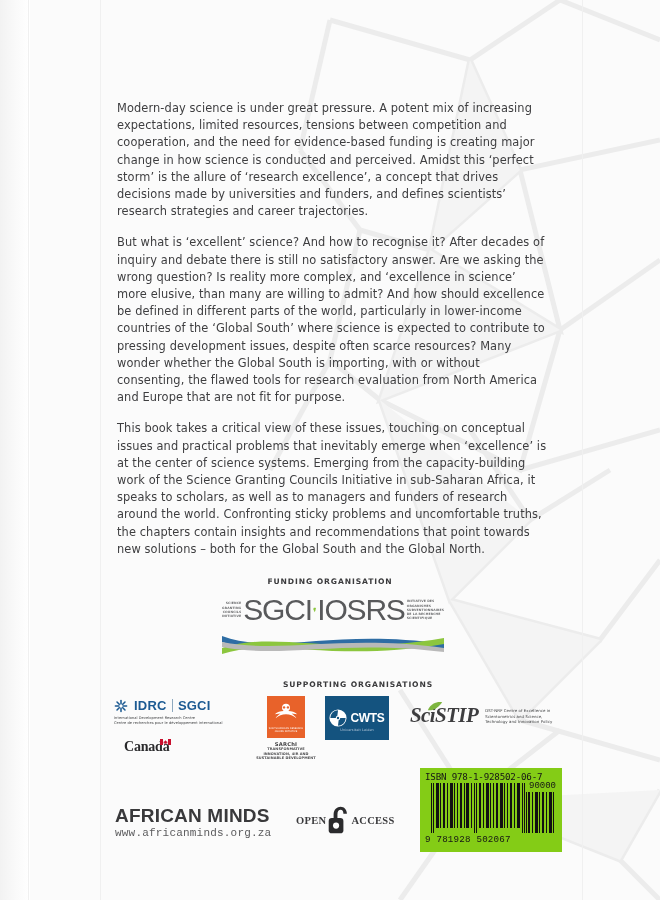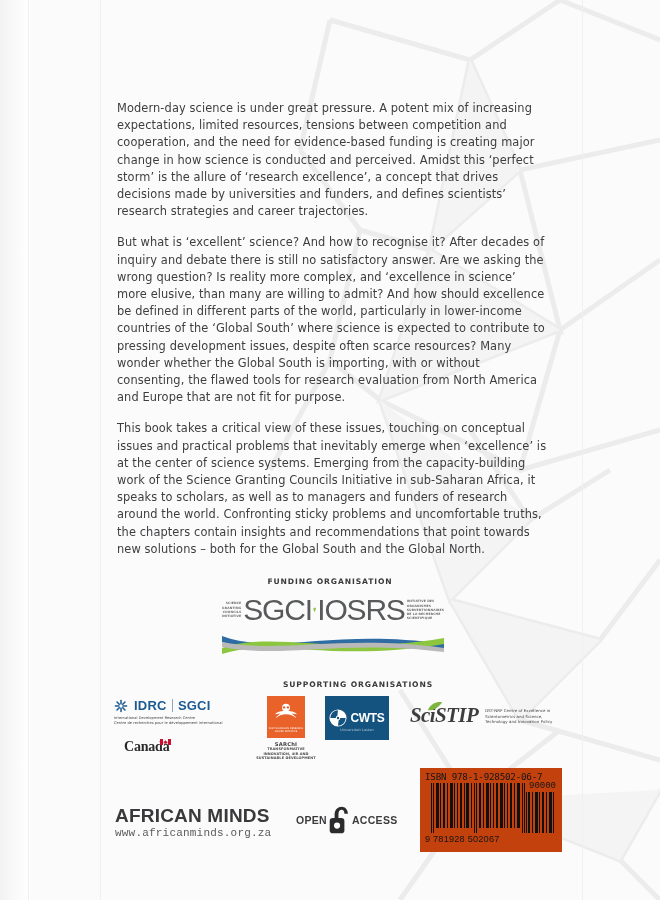--- a/index.html
+++ b/index.html
@@ -274,36 +274,36 @@
     margin-top: 1px;
   }
   .openaccess {
     position: absolute;
     left: 296px;
     top: 806px;
     display: flex;
     align-items: center;
   }
   .oa-word {
-    font-family: Liberation Sans, sans-serif;
+    font-family: Liberation Serif, serif;
     font-size: 10.5px;
     font-weight: bold;
     color: #3b3b3d;
     letter-spacing: 0.3px;
   }
   .oa-lock { margin: 0 2px; }
 
   
   .barcode-box {
     position: absolute;
     left: 420px;
     top: 768px;
     width: 142px;
     height: 84px;
-    background: #c2410c;
+    background: #84cc16;
     padding: 3px 5px 2px 5px;
     box-sizing: border-box;
   }
   .isbn-text {
     font-family: "DejaVu Sans Mono", monospace;
     font-size: 9.2px;
     color: #161616;
     letter-spacing: -0.2px;
     white-space: nowrap;
   }
@@ -313,21 +313,21 @@
   .addon-digits {
     position: absolute;
     right: 1px;
     top: -2px;
     font-family: Liberation Mono, monospace;
     font-size: 9px;
     color: #161616;
     letter-spacing: 0px;
   }
   .ean-digits {
-    font-family: Liberation Sans, sans-serif;
+    font-family: Liberation Mono, monospace;
     font-size: 9.2px;
     color: #161616;
     letter-spacing: 0.2px;
     margin-top: -1px;
     white-space: nowrap;
   }
 </style>
 </head>
 <body>
 

